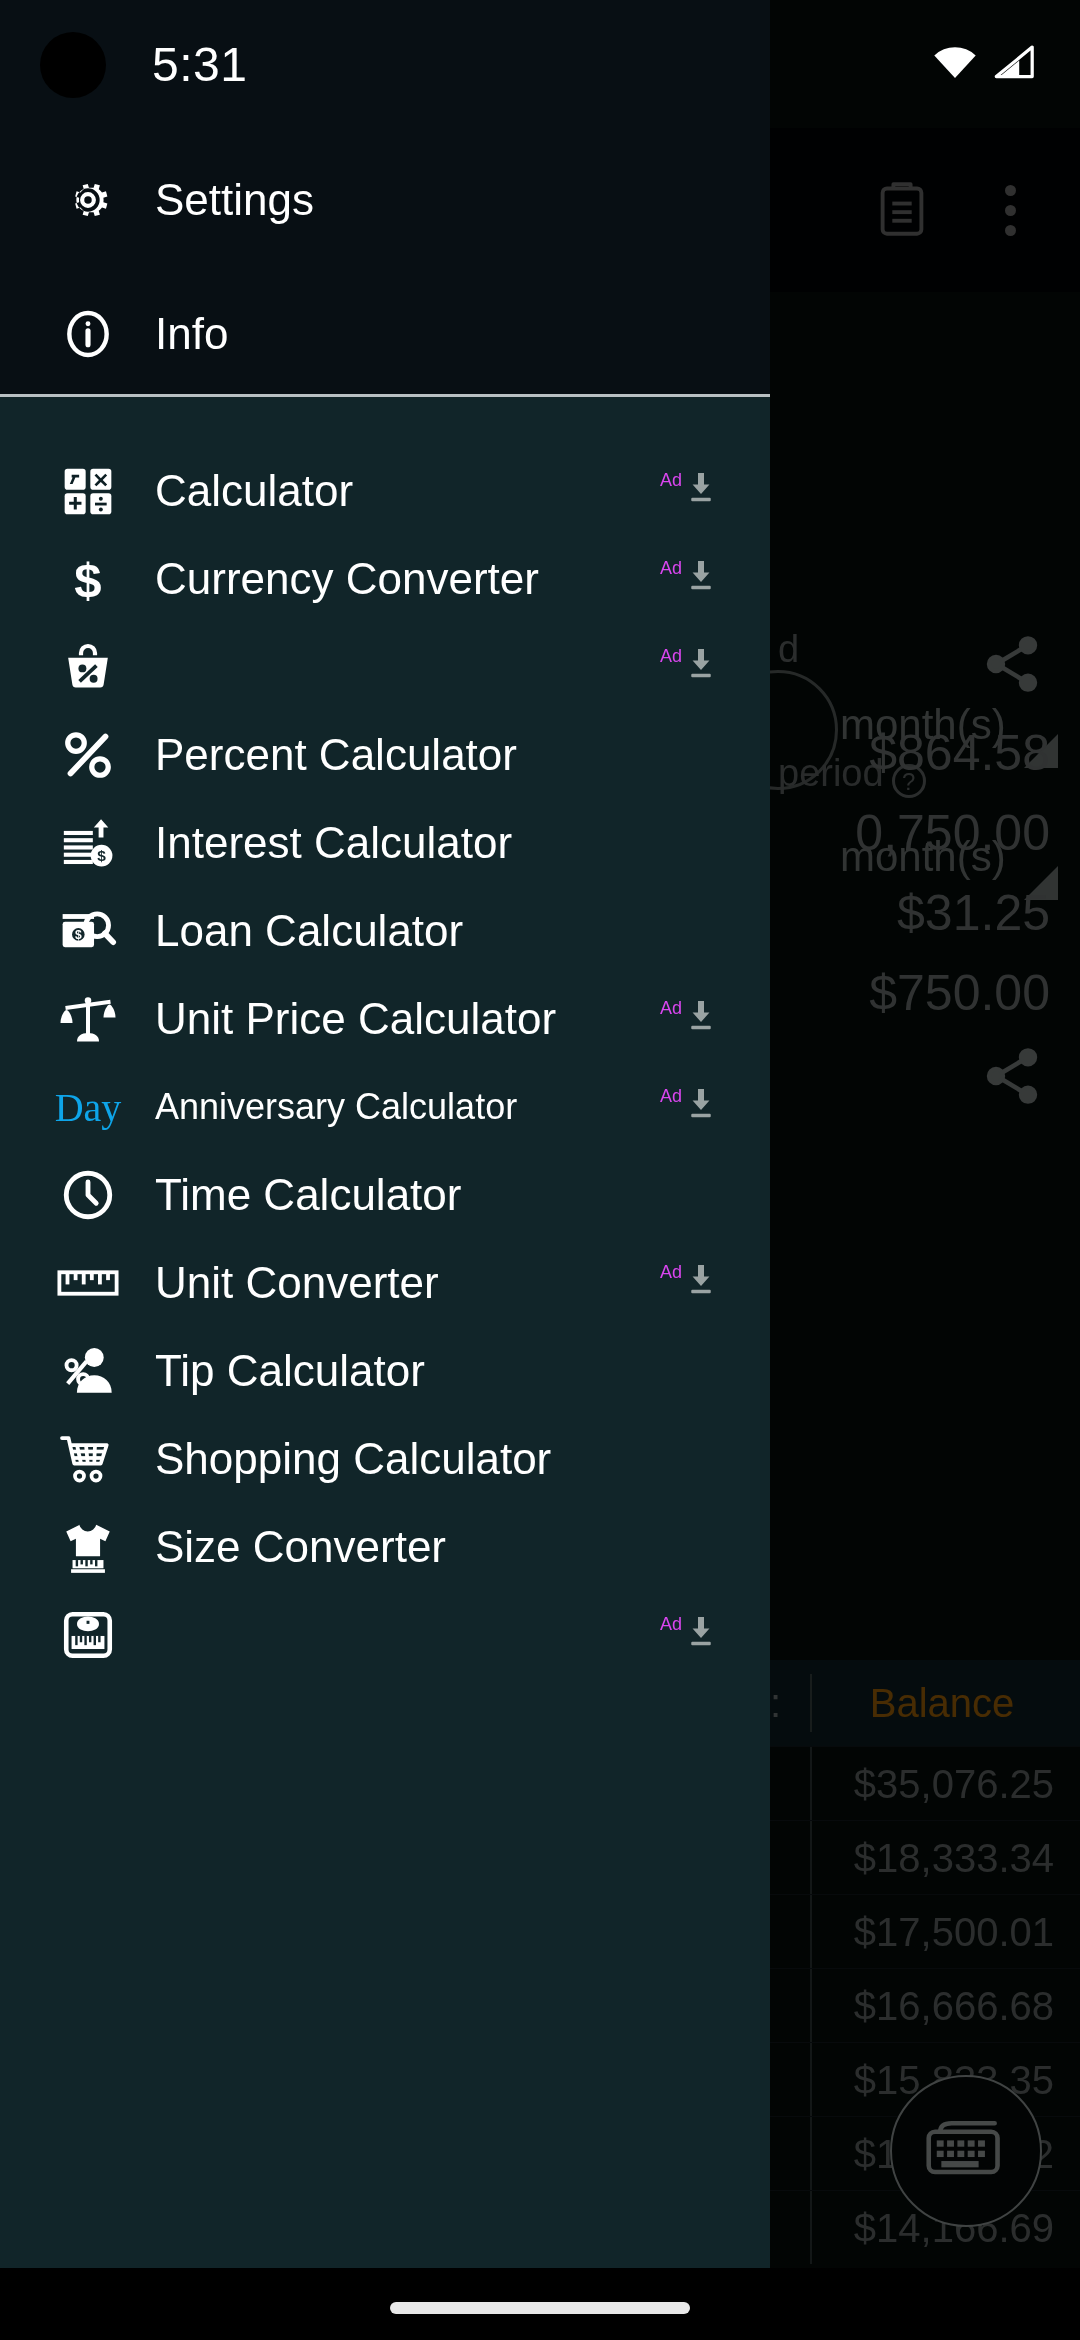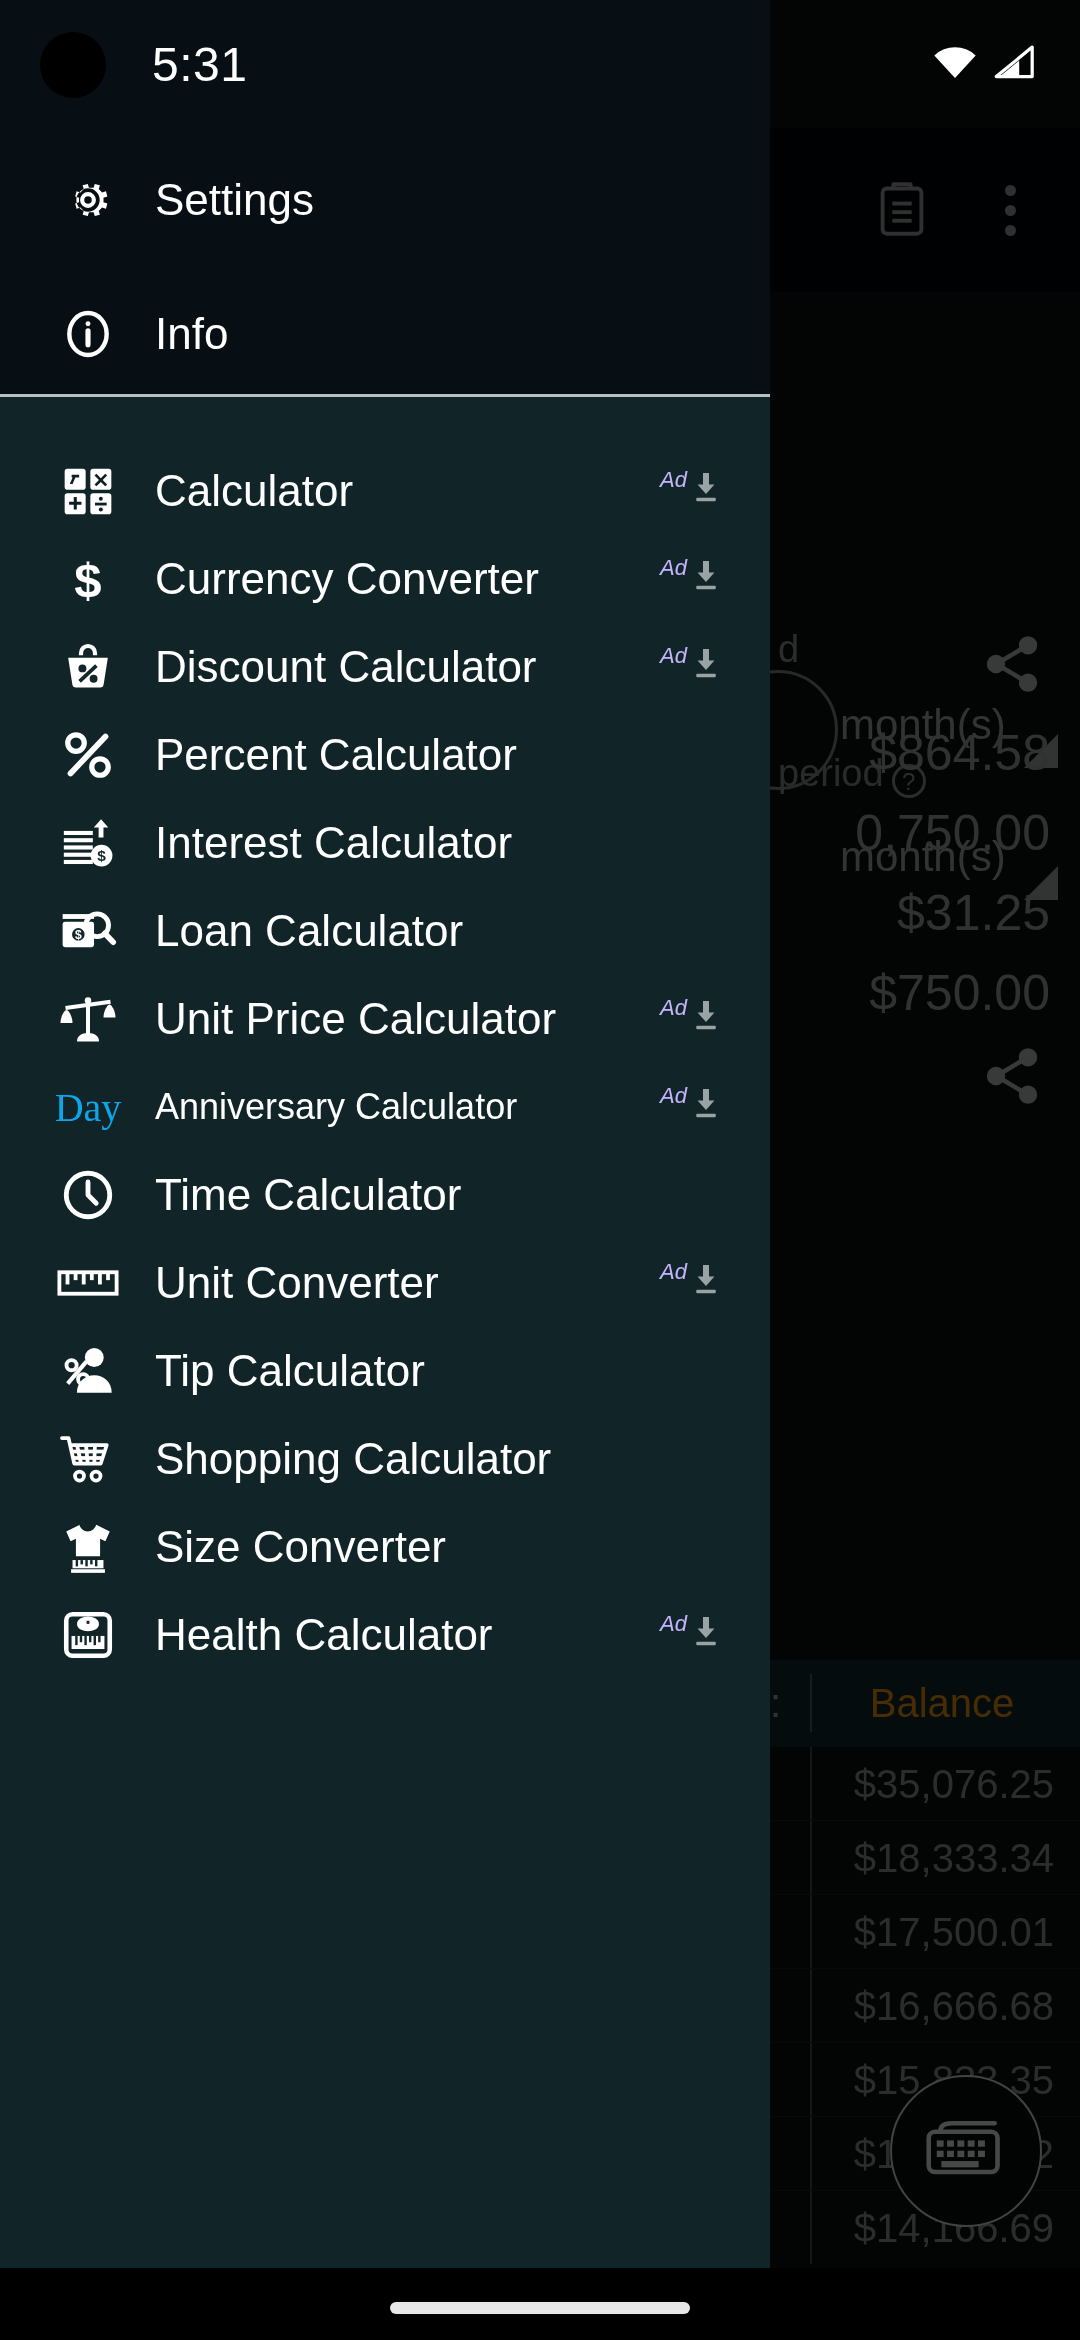--- a/index.html
+++ b/index.html
@@ -136,21 +136,21 @@
     color:#ffffff;
   }
   .item-label {
     position:absolute; left: 155px;
     color:#ffffff; font-size: 44px; white-space: nowrap;
   }
   .item-label.small { font-size: 36px; }
   .item-ad {
     position:absolute; display:flex; align-items:flex-start; gap: 4px;
   }
-  .ad-txt { color:#c4b5fd; font-size: 22px; line-height: 22px; font-style: italic; }
+  .ad-txt { color:#d946ef; font-size: 18px; line-height: 22px; }
   .ad-dl { margin-top: 2px; }
 
   
   #navbar { position:absolute; left:0; right:0; bottom:0; height: 72px; background:#000; z-index: 60; }
   #navpill {
     position:absolute; left:50%; transform:translateX(-50%); bottom: 26px;
     width: 300px; height: 12px; border-radius: 6px; background:#e8e8e8;
   }
   .dayglyph { font-family: "Liberation Serif", serif; font-size: 40px; color:#0ea5e9; }
 </style>
@@ -361,21 +361,20 @@
       <div class="item" style="top: 601px;">
         <span class="item-icon">
           <svg width="56" height="56" viewBox="0 0 24 24" fill="#ffffff">
             <path d="M9 7V6a3 3 0 0 1 6 0v1" fill="none" stroke="#ffffff" stroke-width="1.8"></path>
             <path d="M3.5 8h17l-1.8 11.5a1.5 1.5 0 0 1-1.5 1.3H6.8a1.5 1.5 0 0 1-1.5-1.3z"></path>
             <circle cx="9.6" cy="12.6" r="1.7" fill="#12262b"></circle>
             <circle cx="14.4" cy="17" r="1.7" fill="#12262b"></circle>
             <line x1="15.6" y1="11.4" x2="8.4" y2="18.2" stroke="#12262b" stroke-width="1.6"></line>
           </svg>
         </span>
-        <span class="item-label">Discount Calculator</span>
         <span class="item-ad" style="left: 660px; top: 44px;">
           <span class="ad-txt">Ad</span>
           <span class="ad-dl">
             <svg width="30" height="32" viewBox="0 0 16 17" fill="#9aa3a3">
                 <path d="M6.4 1h3.2v6.2h2.9L8 12.2 3.5 7.2h2.9z"></path>
                 <rect x="2.8" y="14.2" width="10.4" height="1.9" rx=".6"></rect>
               </svg>
           </span>
         </span>
       </div>
@@ -547,21 +546,20 @@
             <line x1="12" y1="7.4" x2="12" y2="6.1" stroke="#12262b" stroke-width="1.2"></line>
             <rect x="5.2" y="12.4" width="13.6" height="5.4" fill="#ffffff" stroke="none"></rect>
             <line x1="7.2" y1="12.4" x2="7.2" y2="16.2" stroke="#12262b" stroke-width="1"></line>
             <line x1="9.1" y1="12.4" x2="9.1" y2="15" stroke="#12262b" stroke-width="1"></line>
             <line x1="11" y1="12.4" x2="11" y2="16.2" stroke="#12262b" stroke-width="1"></line>
             <line x1="12.9" y1="12.4" x2="12.9" y2="15" stroke="#12262b" stroke-width="1"></line>
             <line x1="14.8" y1="12.4" x2="14.8" y2="16.2" stroke="#12262b" stroke-width="1"></line>
             <line x1="16.7" y1="12.4" x2="16.7" y2="15" stroke="#12262b" stroke-width="1"></line>
           </svg>
         </span>
-        <span class="item-label">Health Calculator</span>
         <span class="item-ad" style="left: 660px; top: 44px;">
           <span class="ad-txt">Ad</span>
           <span class="ad-dl">
             <svg width="30" height="32" viewBox="0 0 16 17" fill="#9aa3a3">
                 <path d="M6.4 1h3.2v6.2h2.9L8 12.2 3.5 7.2h2.9z"></path>
                 <rect x="2.8" y="14.2" width="10.4" height="1.9" rx=".6"></rect>
               </svg>
           </span>
         </span>
       </div>

